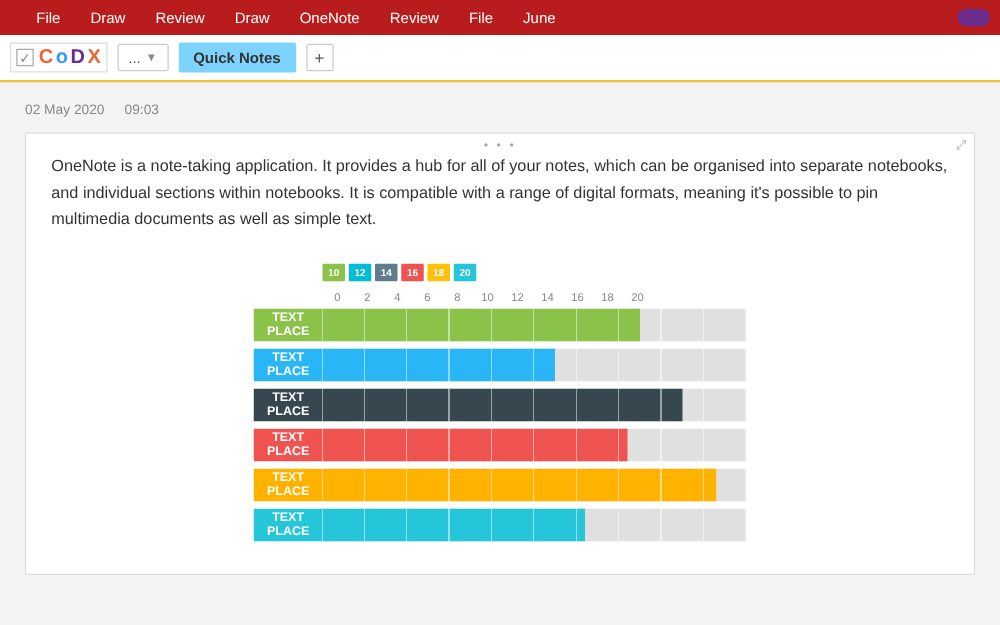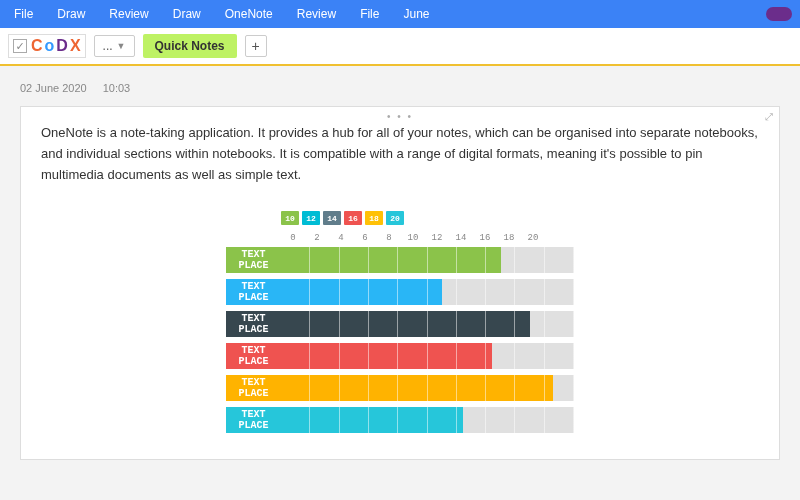--- a/index.html
+++ b/index.html
@@ -1,24 +1,24 @@
 <!DOCTYPE html>
 <html><head>
   <meta charset="utf-8">
   <style>
     * { margin: 0; padding: 0; box-sizing: border-box; }
     body { font-family: 'Segoe UI', Arial, sans-serif; background: #f3f3f3; width: 800px; height: 500px; overflow: hidden; }
 
     
     .menu-bar {
-      background: #3b82f6;
+      background: #b91c1c;
       display: flex;
       align-items: center;
       height: 28px;
-      padding: 0 10px;
+      padding: 0 25px;
       gap: 16px;
     }
     .menu-item {
       color: white;
       font-size: 12px;
       cursor: pointer;
       padding: 2px 4px;
     }
 
     
@@ -56,21 +56,21 @@
       padding: 3px 8px;
       font-size: 12px;
       display: flex;
       align-items: center;
       gap: 4px;
       cursor: pointer;
     }
     .notebook-name { color: #555; font-size: 12px; }
 
     .quick-notes-btn {
-      background: #bef264;
+      background: #7dd3fc;
       border: none;
       padding: 5px 12px;
       font-size: 12px;
       font-weight: 600;
       cursor: pointer;
       border-radius: 2px;
       color: #333;
     }
     .add-btn {
       background: white;
@@ -136,23 +136,22 @@
     .note-text {
       font-size: 13px;
       color: #333;
       line-height: 1.6;
       margin-bottom: 16px;
     }
 
     
     .chart-container {
       margin: 0 auto;
-      width: 348px;
+      width: 394px;
       padding: 10px 0;
-      font-family: Liberation Mono, monospace;
     }
 
     
     .chart-legend {
       display: flex;
       align-items: center;
       gap: 3px;
       margin-bottom: 8px;
       padding-left: 55px;
     }
@@ -275,22 +274,22 @@
     <span class="notebook-name">...</span>
     <span style="font-size:9px; color:#888;">▼</span>
   </div>
 
   <button class="quick-notes-btn">Quick Notes</button>
   <div class="add-btn">+</div>
 </div>
 
 <div class="main-content">
   <div class="page-meta">
-    <span>02 June 2020</span>
-    <span>10:03</span>
+    <span>02 May 2020</span>
+    <span>09:03</span>
   </div>
 
   <div class="note-area">
     <div class="note-handle">• • •</div>
     <div class="note-resize">⤢</div>
 
     <p class="note-text">OneNote is a note-taking application. It provides a hub for all of your notes, which can be organised into separate notebooks, and individual sections within notebooks. It is compatible with a range of digital formats, meaning it's possible to pin multimedia documents as well as simple text.</p>
 
     <div class="chart-container">
 

